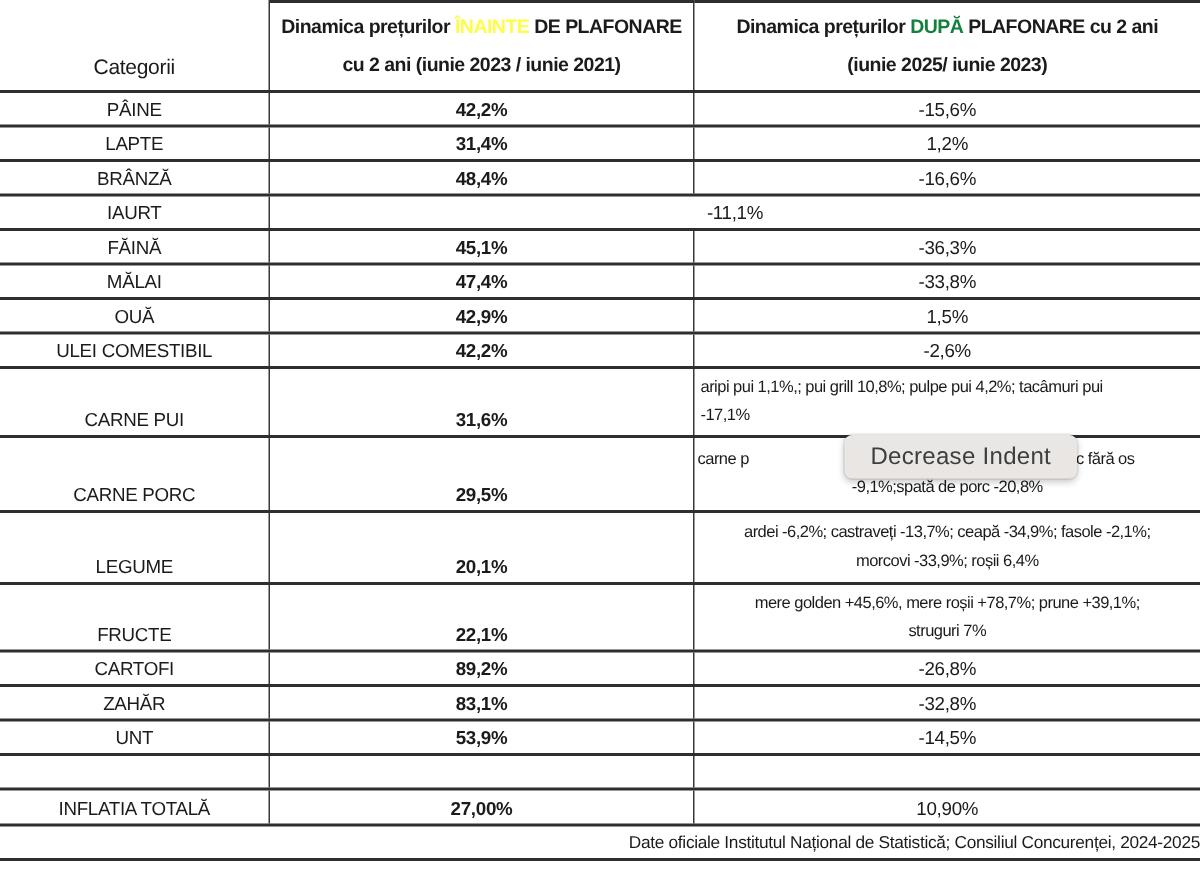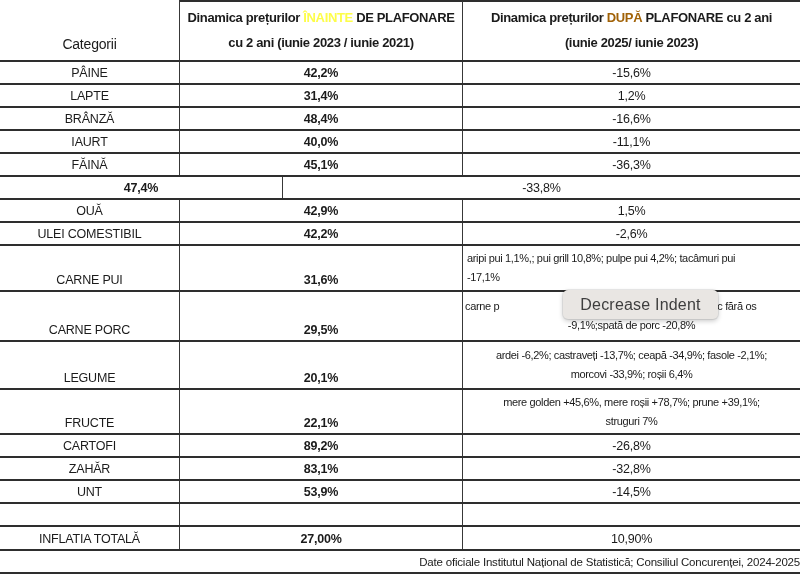--- a/index.html
+++ b/index.html
@@ -54,21 +54,21 @@
 
 <div class="sheet">
 
   <div class="row hdr h62">
     <div class="c c1">Categorii</div>
     <div class="c c2 hdrcell">
       <div><span>Dinamica prețurilor </span><span class="hl" style="color: rgb(253, 253, 74);">ÎNAINTE</span><span> DE PLAFONARE</span></div>
       <div>cu 2 ani (iunie 2023 / iunie 2021)</div>
     </div>
     <div class="c c3 hdrcell">
-      <div><span>Dinamica prețurilor </span><span class="hl" style="color: #a16207;">DUPĂ</span><span> PLAFONARE cu 2 ani</span></div>
+      <div><span>Dinamica prețurilor </span><span class="hl" style="color: #15803d;">DUPĂ</span><span> PLAFONARE cu 2 ani</span></div>
       <div>(iunie 2025/ iunie 2023)</div>
     </div>
   </div>
 
   <div class="row h23">
     <div class="c c1">PÂINE</div>
     <div class="c c2">42,2%</div>
     <div class="c c3">-15,6%</div>
   </div>
   <div class="row h23">
@@ -76,29 +76,29 @@
     <div class="c c2">31,4%</div>
     <div class="c c3">1,2%</div>
   </div>
   <div class="row h23">
     <div class="c c1">BRÂNZĂ</div>
     <div class="c c2">48,4%</div>
     <div class="c c3">-16,6%</div>
   </div>
   <div class="row h23">
     <div class="c c1">IAURT</div>
-    <div class="c c2">40,0%</div>
     <div class="c c3">-11,1%</div>
   </div>
   <div class="row h23">
     <div class="c c1">FĂINĂ</div>
     <div class="c c2">45,1%</div>
     <div class="c c3">-36,3%</div>
   </div>
   <div class="row h23">
+    <div class="c c1">MĂLAI</div>
     <div class="c c2">47,4%</div>
     <div class="c c3">-33,8%</div>
   </div>
   <div class="row h23">
     <div class="c c1">OUĂ</div>
     <div class="c c2">42,9%</div>
     <div class="c c3">1,5%</div>
   </div>
   <div class="row h23">
     <div class="c c1">ULEI COMESTIBIL</div>

